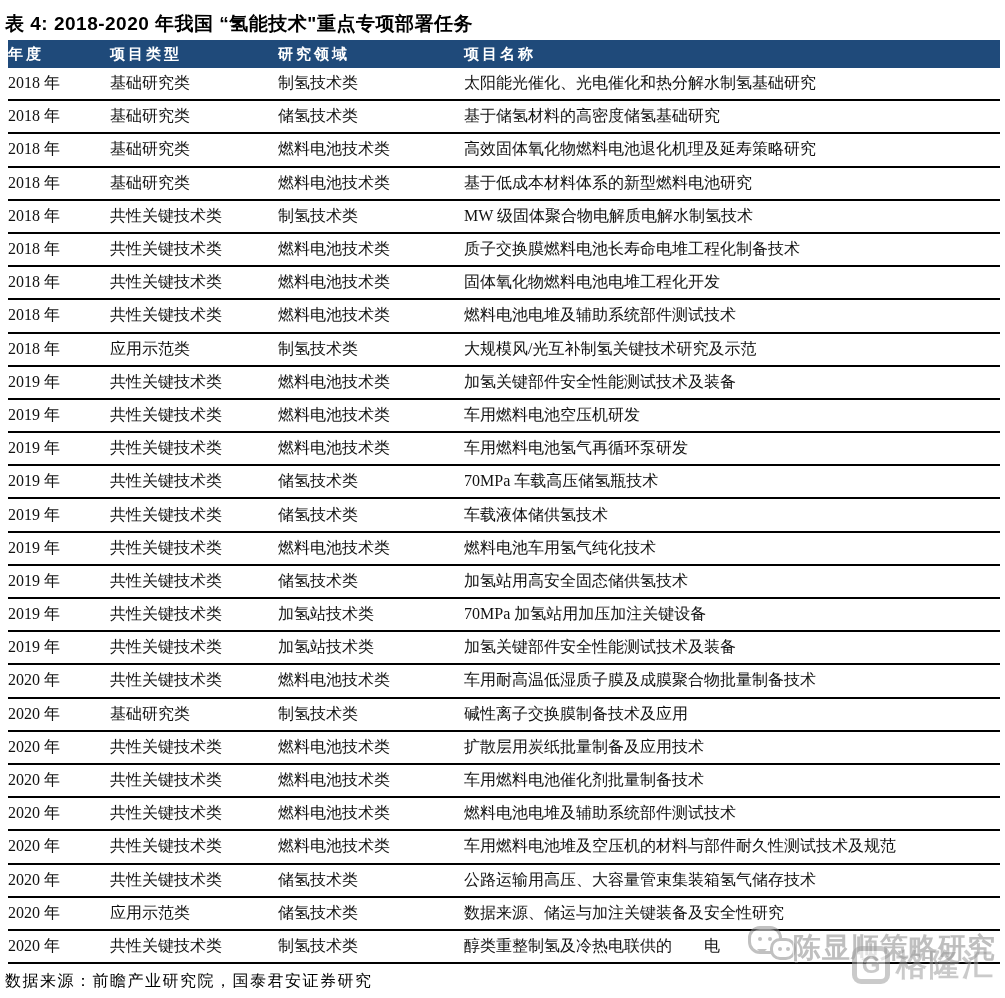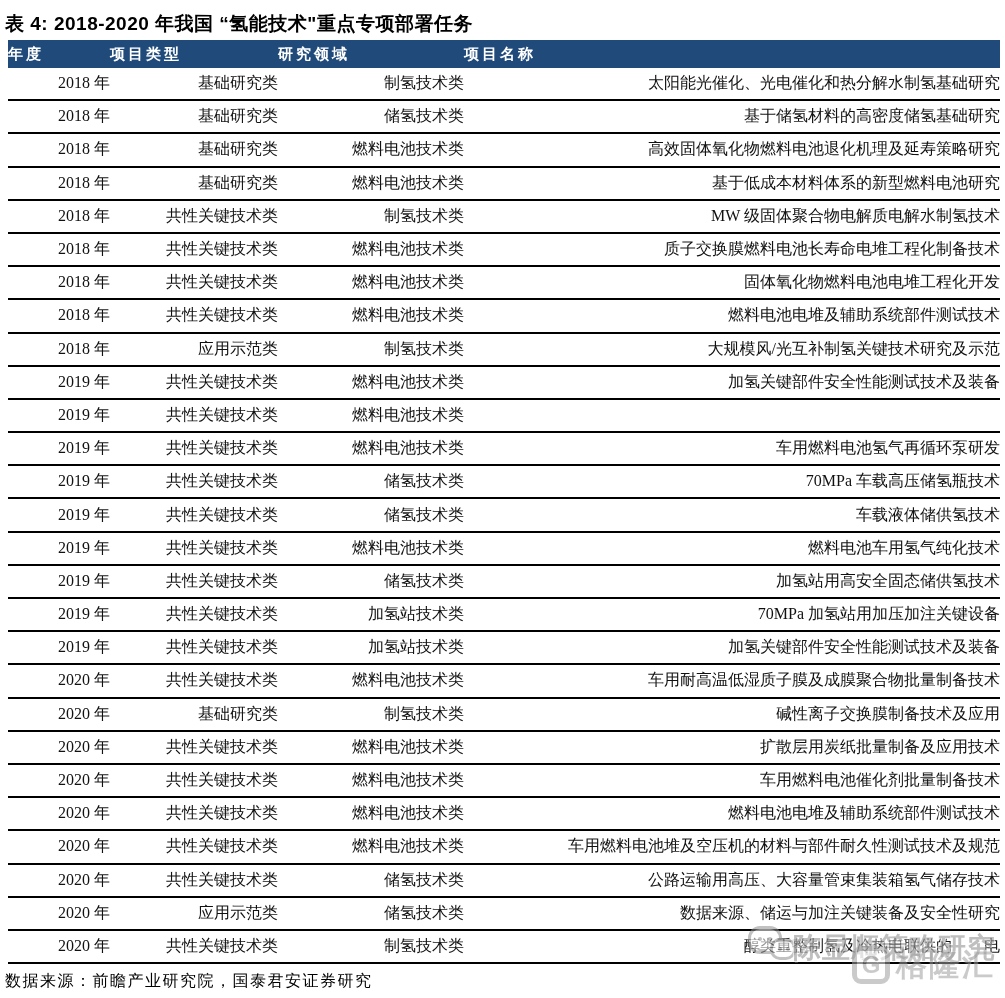--- a/index.html
+++ b/index.html
@@ -18,21 +18,21 @@
   .table { position:absolute; left:8px; top:40px; width:992px; }
   .thead {
     display:grid; grid-template-columns:102px 168px 186px 1fr;
     background:#1f4a7a; height:28px; align-items:center; text-align:left;
     font-family:"Liberation Sans","DejaVu Sans",sans-serif;
     font-weight:bold; font-size:15px; color:#ffffff; letter-spacing:3px;
   }
   .tr {
     display:grid; grid-template-columns:102px 168px 186px 1fr;
     height:33.2px; border-bottom:2px solid #000000;
-    align-items:center; text-align:right;
+    align-items:center; text-align:left;
     font-size:16px; color:#111; white-space:nowrap;
   }
   .td { overflow:visible; }
   .footer {
     position:absolute; left:5px; top:971px;
     font-size:16px; color:#000; letter-spacing:1.5px; white-space:nowrap;
   }
   
   .wm { position:absolute; left:0; top:0; width:100%; height:100%; pointer-events:none; }
   .wm-wechat {
@@ -159,20 +159,21 @@
     <div class="td">2019 年</div>
     <div class="td">共性关键技术类</div>
     <div class="td">燃料电池技术类</div>
     <div class="td">加氢关键部件安全性能测试技术及装备</div>
   </div>
 
   <div class="tr">
     <div class="td">2019 年</div>
     <div class="td">共性关键技术类</div>
     <div class="td">燃料电池技术类</div>
+    <div class="td">车用燃料电池空压机研发</div>
   </div>
 
   <div class="tr">
     <div class="td">2019 年</div>
     <div class="td">共性关键技术类</div>
     <div class="td">燃料电池技术类</div>
     <div class="td">车用燃料电池氢气再循环泵研发</div>
   </div>
 
   <div class="tr">

